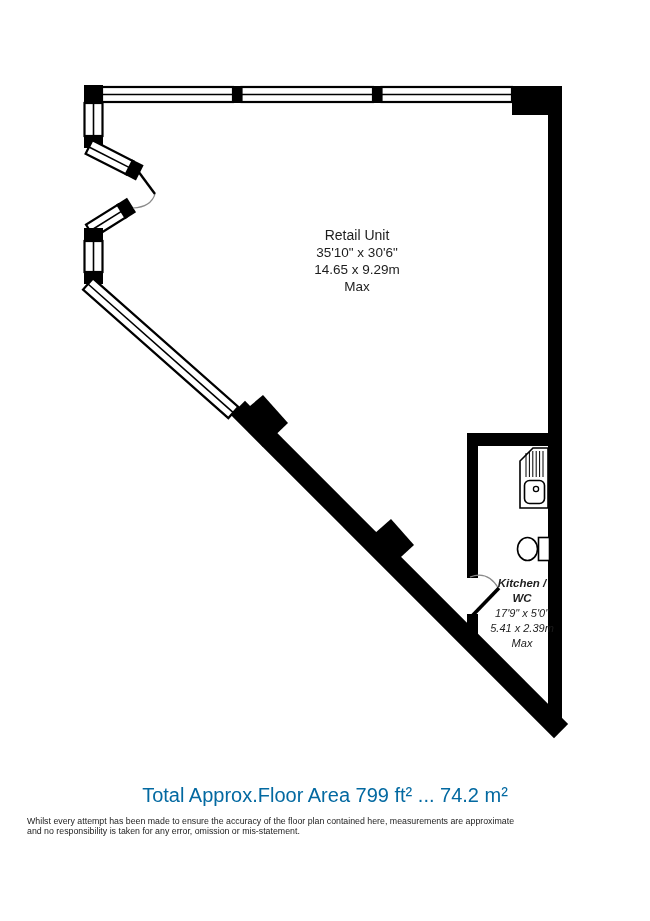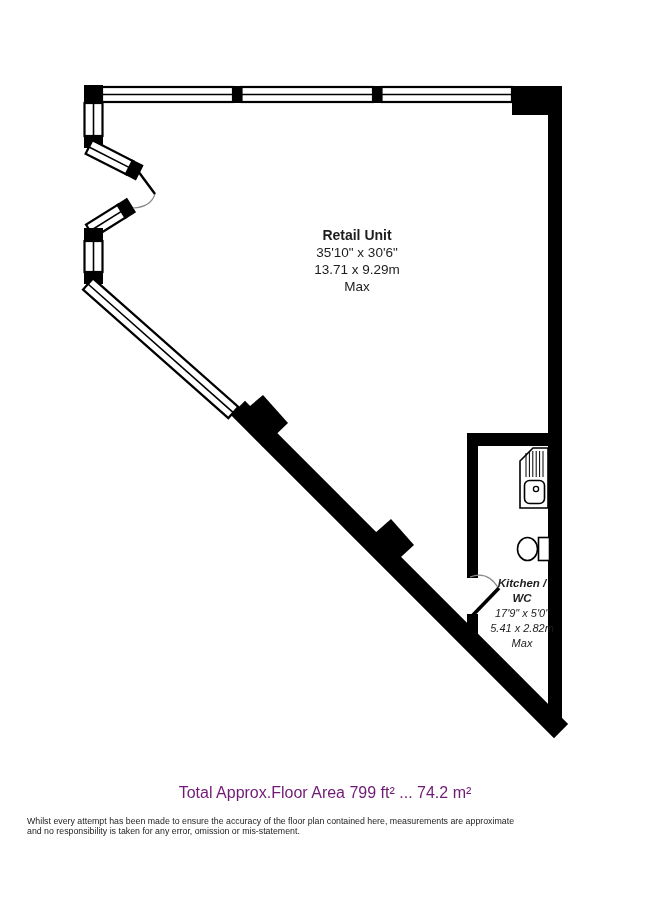--- a/index.html
+++ b/index.html
@@ -1,25 +1,25 @@
 <!DOCTYPE html>
 <html><head>
 <meta charset="utf-8">
 <style>
   html,body{margin:0;padding:0;background:#ffffff;}
   #page{position:relative;width:650px;height:921px;background:#ffffff;overflow:hidden;
         font-family:"Liberation Sans",sans-serif;color:#1d1d1d;}
   #plan-svg{position:absolute;left:0;top:0;width:650px;height:921px;}
   .label{position:absolute;text-align:center;color:#1d1d1d;}
   .retail-label{left:257px;top:227px;width:200px;font-size:13.5px;line-height:17px;}
-  .retail-label .title{font-weight:bold;font-size:14px;}
+  .retail-label .title{font-weight:normal;font-size:14px;}
   .kitchen-label{left:461px;top:576px;width:122px;font-size:11px;line-height:15px;font-style:italic;}
   .kitchen-label .title{font-weight:bold;font-size:11.5px;}
   .total-area{position:absolute;left:0;top:784px;width:650px;text-align:center;
-              font-size:16px;color:#701a75;}
+              font-size:20px;color:#0369a1;}
   .disclaimer{position:absolute;left:0;top:816px;width:650px;
               font-size:8.8px;line-height:10.4px;color:#1d1d1d;padding-left:27px;}
 </style>
 </head>
 <body>
 
 <div id="page">
 
   <svg id="plan-svg" viewBox="0 0 650 921" xmlns="http://www.w3.org/2000/svg">
 
@@ -109,29 +109,29 @@
 
     <g stroke="#000" fill="#fff">
       <ellipse cx="527.5" cy="549" rx="10" ry="11.5" stroke-width="1.6"></ellipse>
       <rect x="538.5" y="537.5" width="11" height="23" stroke-width="1.6"></rect>
     </g>
   </svg>
 
   <div class="label retail-label">
     <div class="title">Retail Unit</div>
     <div>35'10" x 30'6"</div>
-    <div>13.71 x 9.29m</div>
+    <div>14.65 x 9.29m</div>
     <div>Max</div>
   </div>
 
   <div class="label kitchen-label">
     <div class="title">Kitchen /</div>
     <div class="title">WC</div>
     <div>17'9" x 5'0"</div>
-    <div>5.41 x 2.82m</div>
+    <div>5.41 x 2.39m</div>
     <div>Max</div>
   </div>
 
   <div class="total-area">Total Approx.Floor Area 799 ft² ... 74.2 m²</div>
 
   <div class="disclaimer">
     <div>Whilst every attempt has been made to ensure the accuracy of the floor plan contained here, measurements are approximate</div>
     <div>and no responsibility is taken for any error, omission or mis-statement.</div>
   </div>
 

